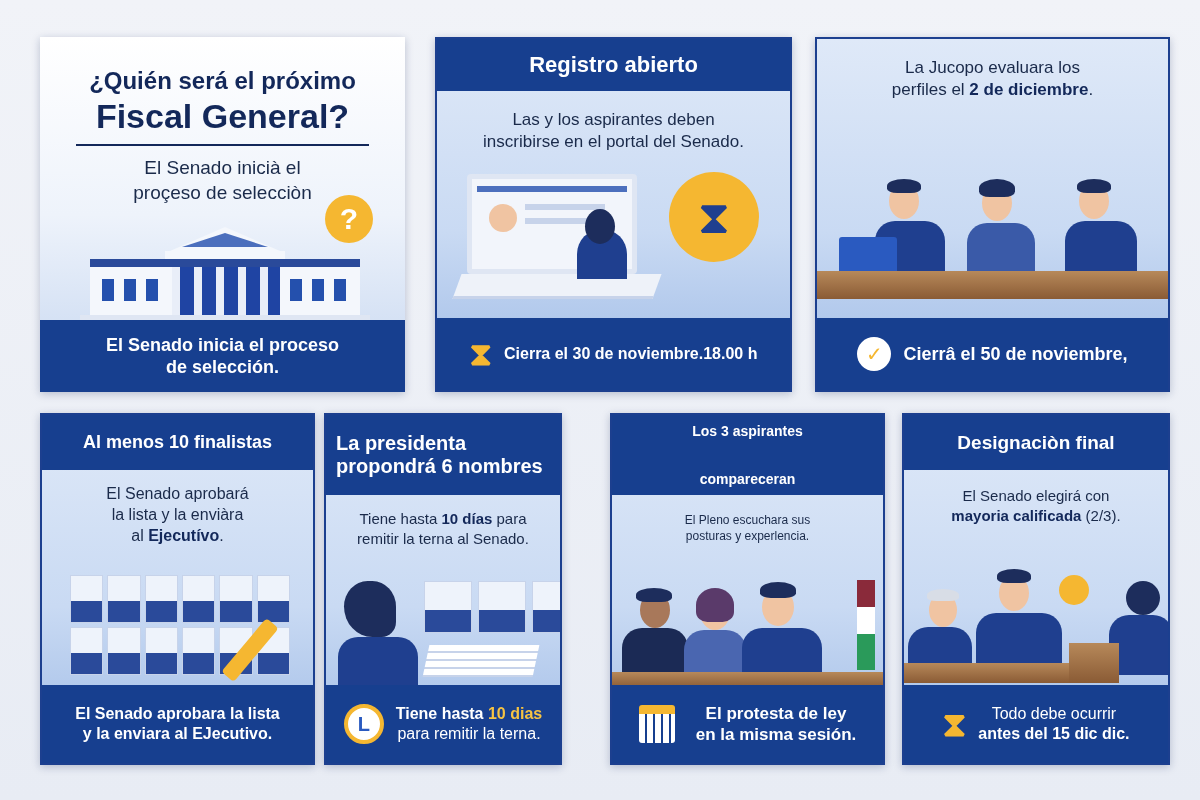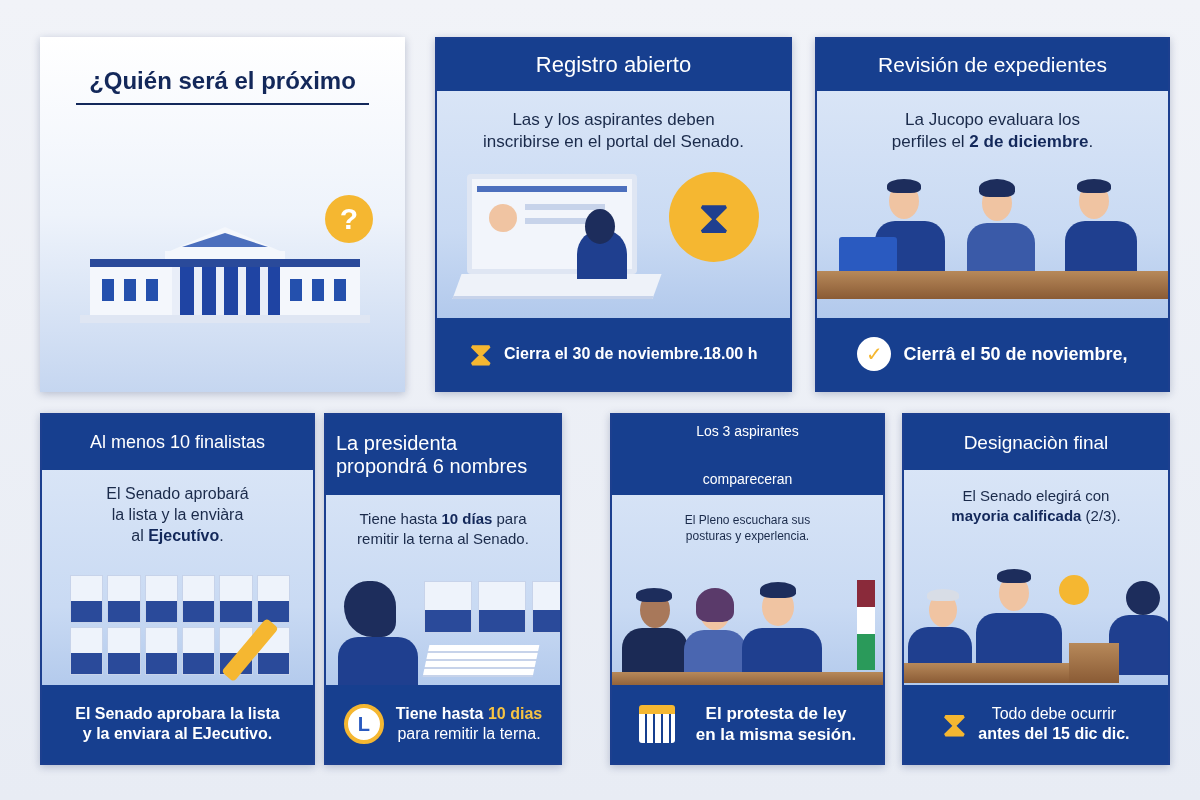--- a/index.html
+++ b/index.html
@@ -12,21 +12,21 @@
   .panel {
     position: absolute;
     background: linear-gradient(180deg, #dfe9f8 0%, #c9daf3 55%, #9fbbe6 100%);
     box-shadow: 0 2px 8px rgba(20,40,90,0.25);
     overflow: hidden;
     border: 2px solid #1c3f8f;
   }
   .hdr {
     background: #173f8f;
     color: #fff;
-    font-weight: normal;
+    font-weight: bold;
     text-align: right;
     display: flex; align-items: center; justify-content: center;
     padding: 0 10px;
     line-height: 1.15;
   }
   .sub {
     color: #1a2a4a;
     text-align: center;
     font-size: 17px;
     line-height: 1.3;
@@ -57,34 +57,43 @@
   .hair { position: absolute; background: #1d2d5c; border-radius: 50% 50% 30% 30%; }
   .suit { position: absolute; background: #1f3f8f; border-radius: 20px 20px 0 0; }
   .desk { position: absolute; background: linear-gradient(180deg,#b7895a,#8a5b35); }
   .photo { position: absolute; background: #eef3fb; border: 1px solid #c7d3ea; }
 </style>
 </head>
 <body>
 
 <div class="panel" id="p1" style="left:40px;top:37px;width:365px;height:355px;">
   <div class="title1">¿Quién será el próximo</div>
+  <div class="title2">Fiscal General?</div>
   <div class="rule"></div>
+  <div class="sub" style="font-size:19px;">
+    <div>El Senado inicià el</div>
+    <div>proçeso de selecciòn</div>
+  </div>
   <div class="qmark" style="left:285px;top:158px;">?</div>
 
   <div style="position:absolute;left:50px;top:190px;width:270px;height:100px;">
     <div style="position:absolute;left:80px;top:0;width:0;height:0;border-left:55px solid transparent;border-right:55px solid transparent;border-bottom:24px solid #f4f7fc;"></div>
     <div style="position:absolute;left:92px;top:6px;width:0;height:0;border-left:43px solid transparent;border-right:43px solid transparent;border-bottom:14px solid #4c6fbd;"></div>
     <div style="position:absolute;left:75px;top:24px;width:120px;height:10px;background:#f4f7fc;"></div>
     <div style="position:absolute;left:0;top:32px;width:270px;height:8px;background:#2a4a9a;"></div>
     <div style="position:absolute;left:0;top:40px;width:270px;height:50px;background:#f4f7fc;"></div>
     <div style="position:absolute;left:82px;top:40px;width:108px;height:50px;background:repeating-linear-gradient(90deg,#e9eef8 0 8px,#1f44a3 8px 22px);"></div>
     <div style="position:absolute;left:12px;top:52px;width:60px;height:22px;background:repeating-linear-gradient(90deg,#2450ad 0 12px,transparent 12px 22px);"></div>
     <div style="position:absolute;left:200px;top:52px;width:60px;height:22px;background:repeating-linear-gradient(90deg,#2450ad 0 12px,transparent 12px 22px);"></div>
     <div style="position:absolute;left:-10px;top:88px;width:290px;height:8px;background:#dfe6f3;"></div>
   </div>
+  <div class="foot" style="height:72px;font-size:18px;flex-direction:column;gap:0;">
+    <div>El Senado inicia el proceso</div>
+    <div>de selección.</div>
+  </div>
 </div>
 
 <div class="panel" id="p2" style="left:435px;top:37px;width:357px;height:355px;">
   <div class="hdr" style="height:52px;font-size:22px;">Registro abierto</div>
   <div class="sub" style="margin-top:18px;">
     <div>Las y los aspirantes deben</div>
     <div>inscribirse en el portal del Senado.</div>
   </div>
   <div style="position:absolute;left:30px;top:135px;width:200px;height:140px;">
     <div style="position:absolute;left:0;top:0;width:170px;height:100px;background:#f2f5fb;border:5px solid #dfe6f3;border-radius:4px;"></div>
@@ -97,21 +106,20 @@
     <div style="position:absolute;left:118px;top:35px;width:30px;height:35px;border-radius:50%;background:#1d2d5c;"></div>
   </div>
   <div style="position:absolute;left:232px;top:133px;width:90px;height:90px;border-radius:50%;background:#f5b731;display:flex;align-items:center;justify-content:center;font-size:46px;color:#1f3f8f;">⧗</div>
   <div class="foot" style="height:72px;font-size:16px;">
     <span style="font-size:32px;color:#f5b731;">⧗</span>
     <span>Cierra el 30 de noviembre.18.00 h</span>
   </div>
 </div>
 
 <div class="panel" id="p3" style="left:815px;top:37px;width:355px;height:355px;">
-  <div class="hdr" style="height:52px;font-size:21px;">Revisión de expedientes</div>
   <div class="sub" style="margin-top:18px;">
     <div>La Jucopo evaluara los</div>
     <div><span>perfiles el </span><b>2 de diciembre</b><span>.</span></div>
   </div>
   <div style="position:absolute;left:0;top:140px;width:355px;height:140px;">
     <div class="head" style="left:72px;top:4px;width:30px;height:36px;"></div>
     <div class="hair" style="left:70px;top:0;width:34px;height:14px;"></div>
     <div class="suit" style="left:58px;top:42px;width:70px;height:60px;"></div>
     <div class="head" style="left:165px;top:6px;width:30px;height:36px;"></div>
     <div class="hair" style="left:162px;top:0;width:36px;height:18px;"></div>

